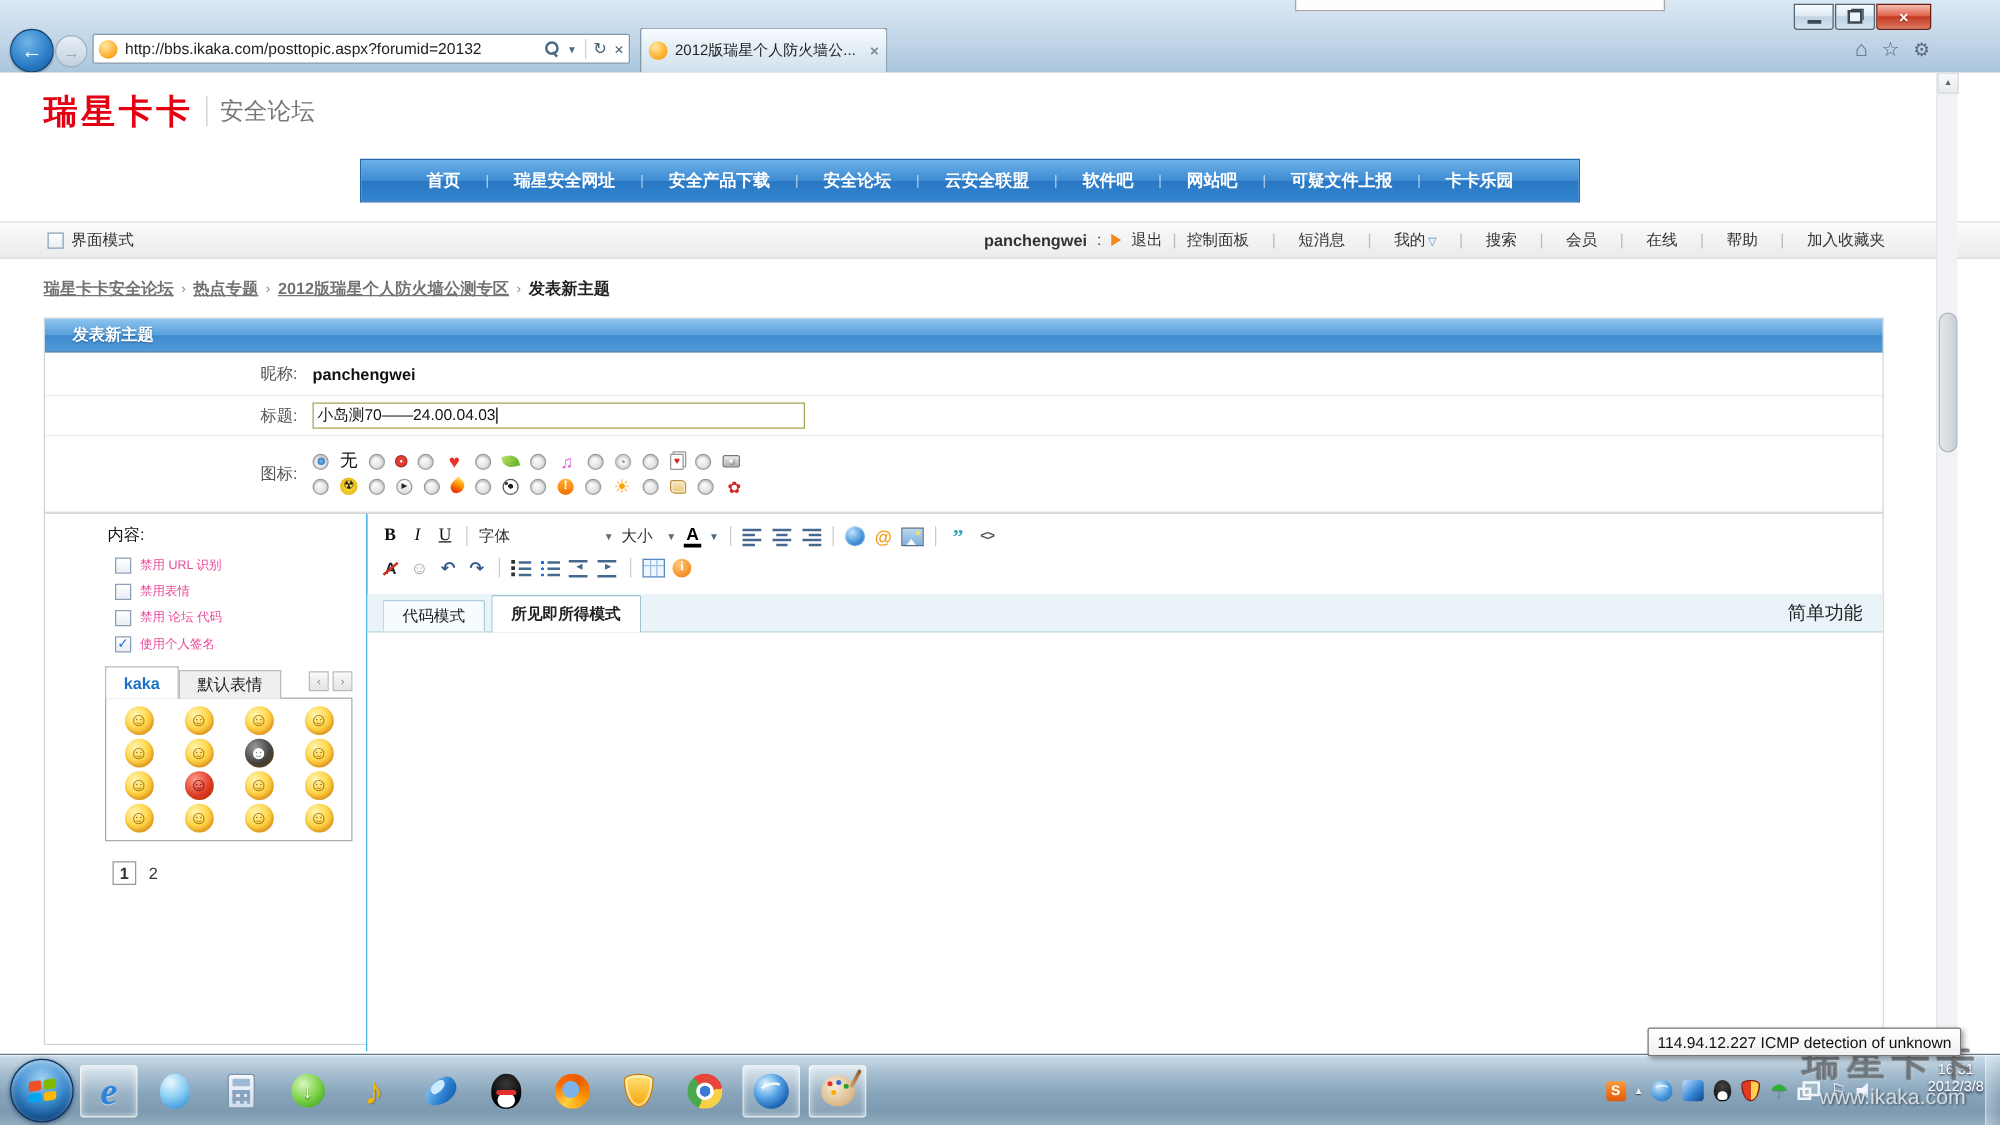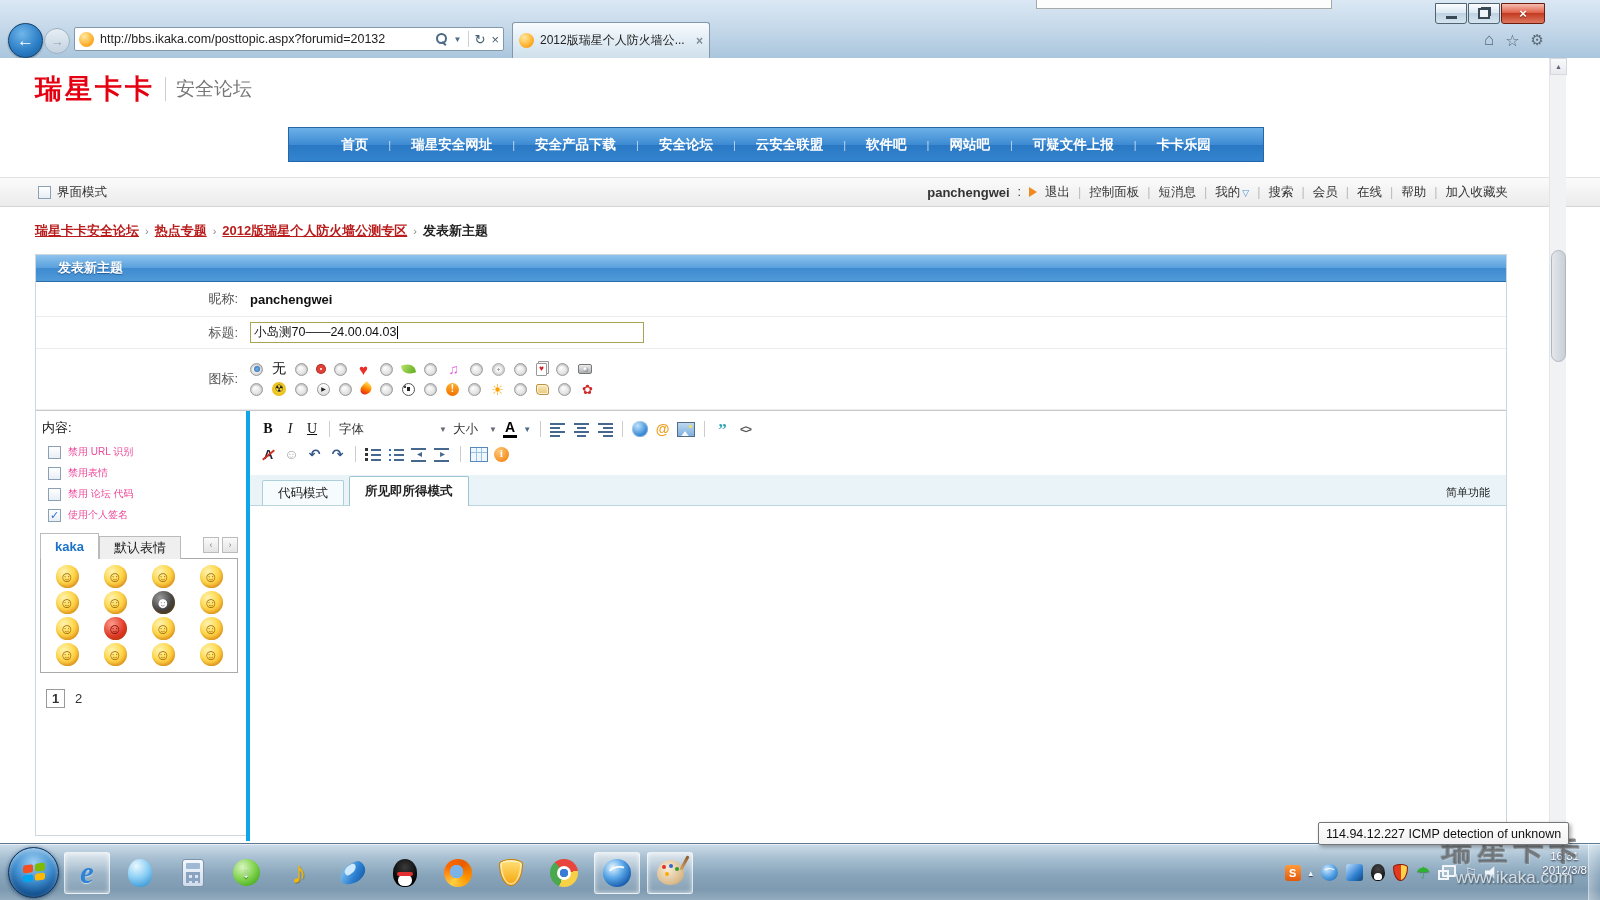--- a/index.html
+++ b/index.html
@@ -64,21 +64,21 @@
     display:flex;align-items:center;box-sizing:border-box;padding:0 92px 0 38px;font-size:12.5px;color:#333;}
   .ub-left{display:flex;align-items:center;gap:6px;flex:1;}
   .ub-right{display:flex;align-items:center;gap:8px;}
   .ub-user{font-weight:bold;font-size:13px;}
   .logout-ico{width:0;height:0;border-left:8px solid #f08a1d;border-top:5px solid transparent;
     border-bottom:5px solid transparent;display:inline-block;}
   .ub-link{color:#333;text-decoration:none;cursor:pointer;}
   .ub-sep{color:#bbb;}
   .ub-caret{color:#4a90d9;font-size:9px;margin-left:2px;}
   .crumbs{position:absolute;left:35px;top:164px;font-size:13px;color:#333;display:flex;gap:6px;align-items:center;}
-  .crumb-link{font-weight:bold;color:#b91c1c;text-decoration:underline;cursor:pointer;}
+  .crumb-link{font-weight:bold;color:#737373;text-decoration:underline;cursor:pointer;}
   .crumb-sep{color:#888;font-size:11px;}
   .crumb-cur{font-weight:bold;color:#222;}
 
   
   .panel{position:absolute;left:35px;top:196px;width:1472px;height:582px;
     border:1px solid #ccd6dd;box-sizing:border-box;background:#fff;}
   .panel-title{height:26px;background:linear-gradient(#8ec3ee,#58a0dc 50%,#3f8bd0 52%,#509ad8);
     border-bottom:1px solid #2d6ca8;display:flex;align-items:center;padding-left:22px;
     color:#fff;font-weight:bold;font-size:13px;text-shadow:0 1px 1px rgba(0,40,90,.5);}
   .frow{display:flex;align-items:center;border-bottom:1px solid #ececec;}
@@ -118,21 +118,21 @@
     background-image:radial-gradient(circle at 50% 45%,#222 23%,transparent 25%),radial-gradient(circle at 18% 25%,#444 10%,transparent 12%);}
   .i-alert{width:13px;height:13px;border-radius:50%;background:linear-gradient(#ffb02e,#f07000);
     color:#fff;font-weight:bold;font-size:10px;}
   .i-sun{color:#ffa000;font-size:15px;}
   .i-scroll{width:13px;height:11px;background:linear-gradient(#f8e8c0,#e8c878);border:1px solid #c09040;
     border-radius:2px 4px 2px 4px;box-shadow:inset 0 0 0 1px #fdf4d8;}
   .i-rose{color:#d02828;font-size:13px;}
 
   
   .csection{display:flex;border-top:1px solid #c8c8c8;height:430px;}
-  .leftcol{width:214px;border-right:4px solid #0ea5e9;box-sizing:border-box;padding:8px 0 0 4px;flex:none;}
+  .leftcol{width:214px;border-right:1px solid #0ea5e9;box-sizing:border-box;padding:8px 0 0 4px;flex:none;margin-left:44px;}
   .opt-label{font-size:13px;color:#111;margin-left:2px;}
   .opt-list{margin-top:8px;display:flex;flex-direction:column;gap:7px;}
   .opt-row{display:flex;align-items:center;gap:7px;margin-left:8px;}
   .cb{width:13px;height:13px;border:1px solid #8ca0b5;background:linear-gradient(#fff,#e8eef5);
     display:inline-flex;align-items:center;justify-content:center;font-size:11px;line-height:1;
     color:#2a6fd0;font-weight:bold;flex:none;box-sizing:border-box;}
   .opt-row .lbl{font-size:10px;color:#ec4899;}
   .emo-panel{margin-top:12px;width:198px;}
   .emo-tabs{display:flex;align-items:flex-end;height:25px;position:relative;}
   .etab2{padding:0 14px;height:22px;line-height:22px;font-size:13px;background:#efefef;
@@ -200,21 +200,21 @@
   .i-table{width:16px;height:13px;border:1px solid #5588bb;background-color:#eef6ff;
     background-image:linear-gradient(#9cc0e0,#9cc0e0),linear-gradient(#9cc0e0,#9cc0e0),linear-gradient(#9cc0e0,#9cc0e0);
     background-size:16px 1px,1px 13px,1px 13px;background-position:0 4px,5px 0,10px 0;}
   .i-info{width:15px;height:15px;border-radius:50%;background:radial-gradient(circle at 35% 30%,#ffc878,#f07800);
     color:#fff;font-weight:bold;font-size:10px;font-family:"Liberation Serif",serif;}
   .tabstrip{margin-top:10px;height:30px;background:#e9f3f8;border-bottom:1px solid #bcd6e0;
     display:flex;align-items:flex-start;padding-left:12px;position:relative;}
   .etab{padding:0 15px;height:24px;line-height:24px;background:#f6fbfd;border:1px solid #abced9;
     border-bottom:none;margin-right:5px;font-size:12.5px;color:#222;border-radius:2px 2px 0 0;cursor:pointer;}
   .etab.active{background:#fff;font-weight:bold;height:29px;line-height:29px;position:relative;top:1px;z-index:2;border-color:#9cc3d0;}
-  .simple-label{position:absolute;right:16px;bottom:5px;font-size:11px;color:#222;cursor:pointer;}
+  .simple-label{position:absolute;right:16px;bottom:5px;font-size:15px;color:#222;cursor:pointer;}
   .ed-content{flex:1;background:#fff;}
 
   
   .vscroll{position:absolute;right:34px;top:0;width:17px;height:785px;background:#f1f2f4;border-left:1px solid #e3e5e9;box-sizing:border-box;}
   .sc-btn{position:absolute;left:0;width:17px;height:17px;background:linear-gradient(#f8f9fa,#e8eaee);
     border:1px solid #d5d8dd;box-sizing:border-box;display:flex;align-items:center;justify-content:center;
     font-size:7px;color:#5a6675;}
   .sc-up{top:0;} .sc-down{bottom:0;}
   .sc-thumb{position:absolute;left:1px;top:192px;width:15px;height:112px;border:1px solid #aeb6c2;border-radius:8px;
     background:linear-gradient(90deg,#e4e7eb,#c9cfd8);box-sizing:border-box;}
@@ -390,21 +390,21 @@
       <div class="ub-left">
         <span class="cb"></span>
         <span>界面模式</span>
       </div>
       <div class="ub-right">
         <span class="ub-user">panchengwei</span>
         <span>:</span>
         <span class="logout-ico"></span>
         <a class="ub-link">退出</a>
         <span class="ub-sep">|</span>
-        <span id="user-links" style="display:flex;align-items:center;gap:8px;">
+        <span id="user-links" style="display:flex;align-items:center;gap:18px;">
             <a class="ub-link">控制面板</a>
             <span class="ub-sep">|</span>
             <a class="ub-link">短消息</a>
             <span class="ub-sep">|</span>
             <a class="ub-link">我的<span class="ub-caret">▽</span></a>
             <span class="ub-sep">|</span>
             <a class="ub-link">搜索</a>
             <span class="ub-sep">|</span>
             <a class="ub-link">会员</a>
             <span class="ub-sep">|</span>

